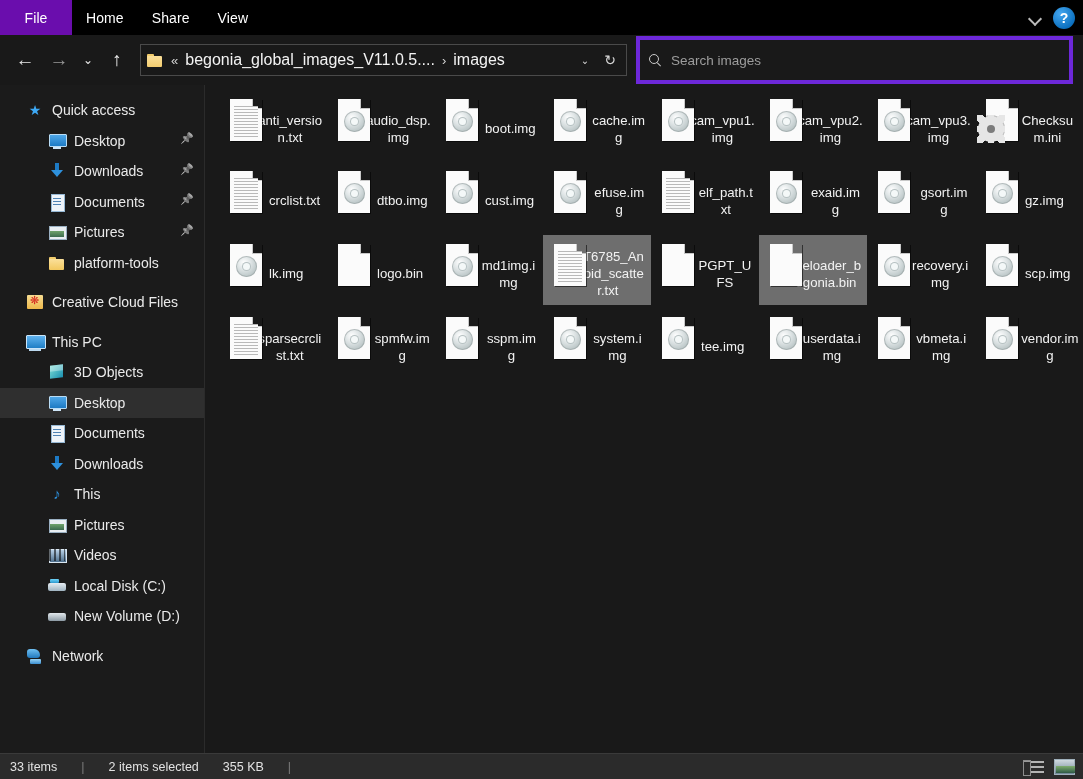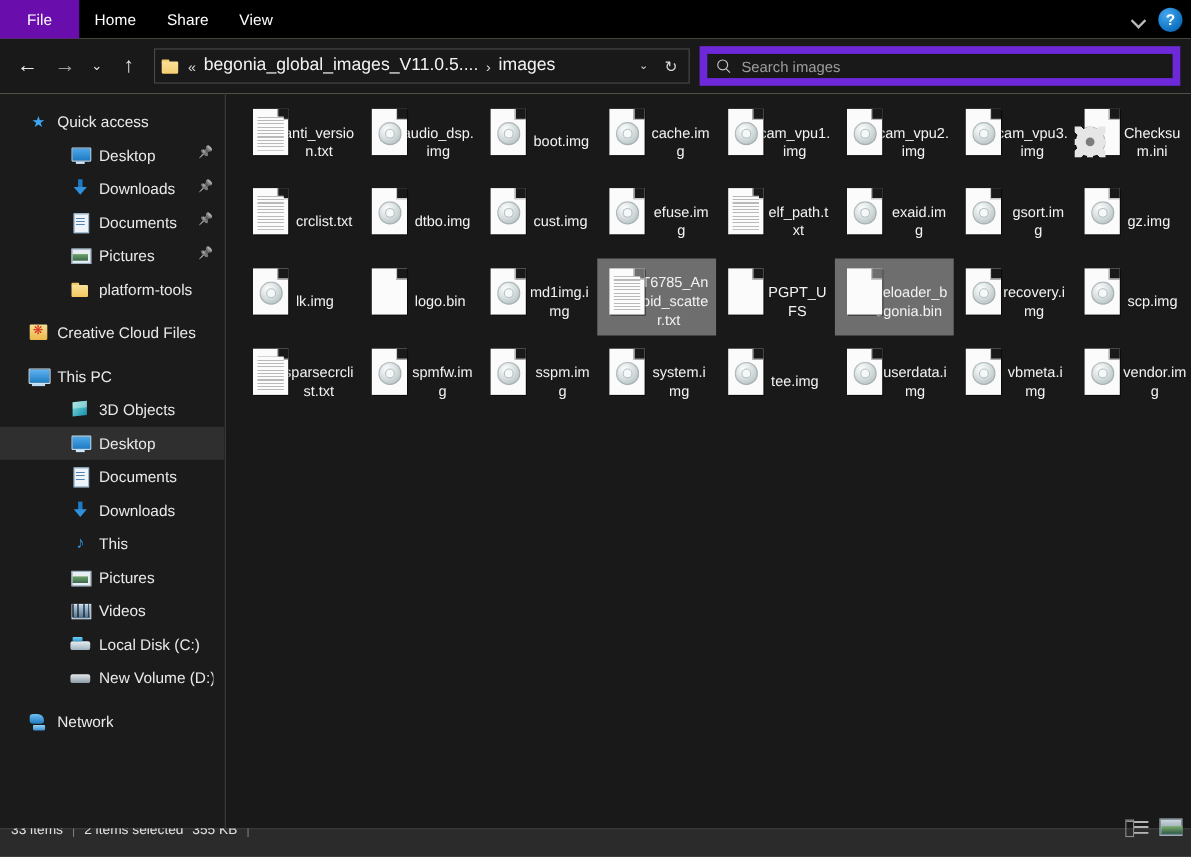--- a/index.html
+++ b/index.html
@@ -72,22 +72,22 @@
   .addr-right { margin-left:auto; display:flex; align-items:center; gap:2px; }
   .addr-caret {
     width:22px; height:26px; display:flex; align-items:center; justify-content:center;
     color:#d8d8d8; font-size:10px;
   }
   .addr-refresh {
     width:24px; height:26px; display:flex; align-items:center; justify-content:center;
     color:#d8d8d8; font-size:14px;
   }
   .searchbox {
-    flex: 0 0 437px; height: 36px; margin-left: 9px;
-    background: #191919; border: 7px solid #6d28d9;
+    flex: 0 0 437px; height: 48px; margin-left: 9px;
+    background: #191919; border: 4px solid #6d28d9;
     display: flex; align-items: center; padding: 0 8px; gap: 9px;
   }
   .search-ico { width:14px; height:14px; position:relative; flex:0 0 14px; }
   .search-ico::before {
     content:""; position:absolute; left:1px; top:1px; width:8px; height:8px;
     border:1.4px solid #c9c9c9; border-radius:50%;
   }
   .search-ico::after {
     content:""; position:absolute; left:9px; top:9px; width:5px; height:1.4px;
     background:#c9c9c9; transform: rotate(45deg); transform-origin: left center;
@@ -100,21 +100,21 @@
   
   .sidebar {
     flex: 0 0 205px; background:#1b1b1b; border-right:1px solid #2b2b2b;
     padding-top: 10px; overflow: hidden; position: relative;
   }
   .nav-item {
     height: 30.5px; display:flex; align-items:center; gap:8px;
     font-size:14px; color:#eaeaea; padding-right:10px; position:relative;
   }
   .nav-item.lvl0 { padding-left: 26px; }
-  .nav-item.lvl1 { padding-left: 64px; }
+  .nav-item.lvl1 { padding-left: 48px; }
   .nav-item.selected { background:#2f2f2f; }
   .nav-item.selected::before{
     content:""; position:absolute; left:0; top:0; bottom:0; width:0px;
   }
   .nav-label { white-space: nowrap; overflow:hidden; }
   .pin {
     margin-left:auto; width:12px; height:13px; position:relative; opacity:.75;
   }
   .pin::before {
     content:"📌"; position:absolute; right:0; top:-2px; font-size:11px;
@@ -274,21 +274,21 @@
       linear-gradient(135deg, transparent 40%, #e6e6e6 40% 60%, transparent 60%);
   }
   .gear::after {
     content:""; position:absolute; left:6px; top:6px; width:8px; height:8px;
     border-radius:50%; background:#7c7c7c;
   }
 
   
   .statusbar {
     flex: 0 0 26px; height:26px; background:#2b2b2b; border-top:1px solid #3a3a3a;
-    display:flex; align-items:flex-end; padding: 0 8px 18px 10px; gap: 0;
+    display:flex; align-items:center; padding: 0 8px 0 10px; gap: 16px;
     font-size:12.5px; color:#e2e2e2;
   }
   .st-seg { padding: 0 8px 0 0; }
   .st-div { color:#7a7a7a; padding: 0 8px 0 0; }
   .st-right { margin-left:auto; display:flex; align-items:center; gap:8px; }
   .viewbtn { width:22px; height:18px; position:relative; }
   .vb-details::before {
     content:""; position:absolute; left:0; top:2px; width:6px; height:14px;
     background:
       linear-gradient(#9a9a9a 0 1px, transparent 1px 4px) repeat-y;

